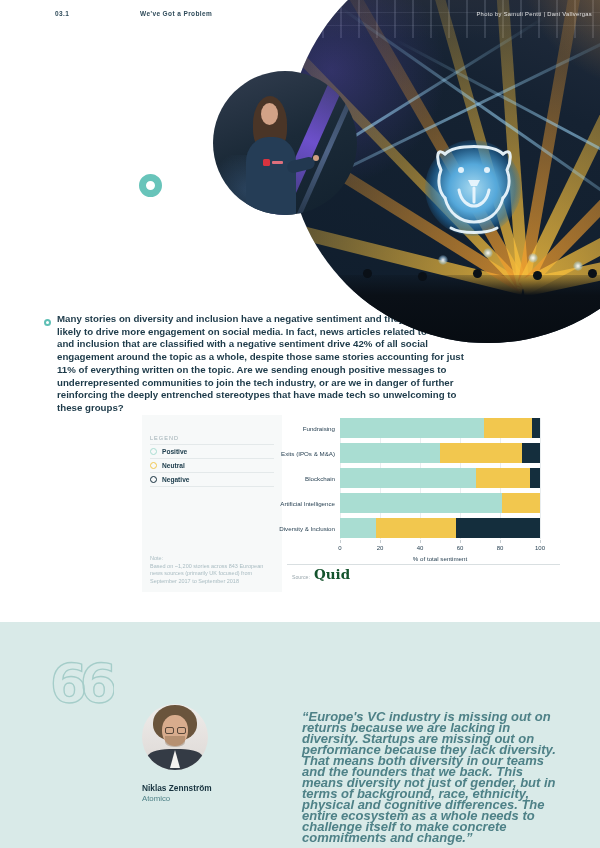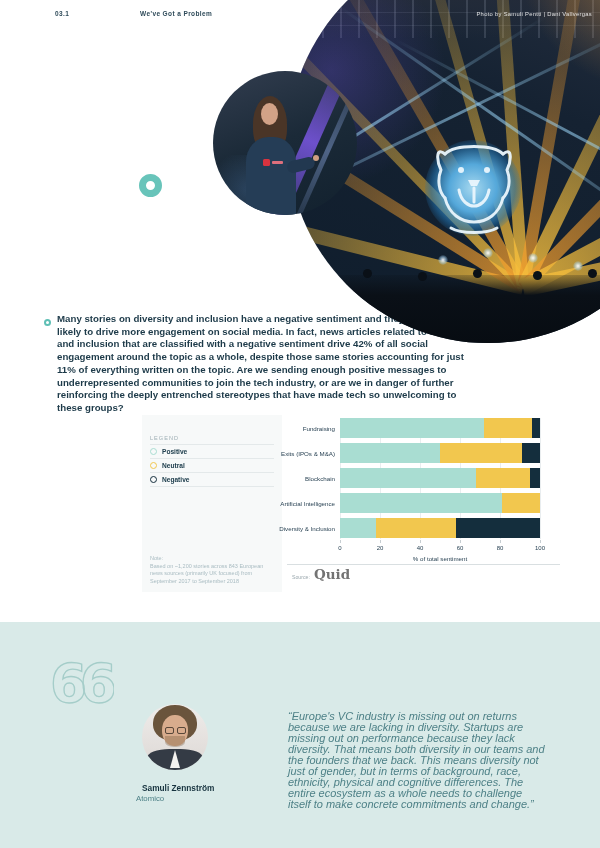--- a/index.html
+++ b/index.html
@@ -88,44 +88,44 @@
   .bar-track{width:200px;height:20px;display:flex;flex:0 0 auto;}
   .bar-seg{height:100%;}
   .axis-ticks{position:absolute;left:340px;top:545px;width:200px;height:8px;z-index:1;}
   .axis-tick-label{position:absolute;transform:translateX(-50%);font-size:6px;color:#2a4354;}
   .axis-tick-mark{position:absolute;top:-5px;width:1px;height:3px;background:#c7ced2;}
   .axis-title{position:absolute;left:340px;top:555px;width:200px;text-align:center;
               font-size:6.2px;color:#2a4354;}
   .source-divider{position:absolute;left:287px;top:564px;width:273px;height:1px;background:#d9dfe1;}
   .source-label{position:absolute;left:292px;top:574px;font-size:5.2px;color:#9aa7ad;}
   .source-name{position:absolute;left:314px;top:566px;font-size:13.5px;font-weight:700;
-               font-family:"DejaVu Serif",serif;color:#737373;}
+               font-family:"DejaVu Serif",serif;color:#14532d;}
 
   
   .quote-section{position:absolute;left:0;top:622px;width:600px;height:226px;background:#d9eae8;}
   .quote-glyph{position:absolute;left:50px;top:32px;width:64px;height:56px;}
   .pull-quote{position:absolute;left:140px;top:36px;width:345px;font-size:13.2px;line-height:19px;
               font-weight:700;color:#a9d0cc;}
   .avatar{position:absolute;left:142px;top:82px;width:66px;height:66px;border-radius:50%;overflow:hidden;
           background:linear-gradient(#efecea 0%,#e2dedb 70%,#d8d4d1 100%);}
   .av-hair{position:absolute;left:11px;top:1px;width:44px;height:36px;background:#6a543c;
            border-radius:50% 50% 45% 45%;}
   .av-face{position:absolute;left:20px;top:11px;width:26px;height:31px;background:#d8ac8d;border-radius:48%;}
   .av-glass{position:absolute;top:23px;width:9px;height:7px;border:1px solid rgba(45,38,30,.75);
             border-radius:2px;box-sizing:border-box;}
   .av-beard{position:absolute;left:23px;top:32px;width:20px;height:11px;background:rgba(120,92,62,.35);
             border-radius:0 0 45% 45%;}
   .av-torso{position:absolute;left:5px;top:45px;width:56px;height:22px;background:#343b45;
             border-radius:40% 40% 0 0;}
   .av-shirt{position:absolute;left:28px;top:46px;width:10px;height:18px;background:#f4f2ef;
             clip-path:polygon(50% 0,100% 100%,0 100%);}
   .quote-author{position:absolute;left:142px;top:161px;font-size:8.3px;font-weight:700;color:#17333f;}
-  .quote-company{position:absolute;left:136px;top:172px;font-size:7.8px;color:#4e8187;}
-  .full-quote{position:absolute;left:288px;top:89px;width:258px;font-size:11px;line-height:11px;
-              font-style:italic;color:#4e8187;}
+  .quote-company{position:absolute;left:142px;top:172px;font-size:7.8px;color:#4e8187;}
+  .full-quote{position:absolute;left:302px;top:89px;width:258px;font-size:13px;line-height:11px;
+              font-style:italic;color:#4e8187;font-weight:bold;}
 </style>
 </head>
 <body>
 
 <div class="page">
 
   <div class="hdr-pagenum">03.1</div>
   <div class="hdr-title">We've Got a Problem</div>
   <div class="hdr-credit">Photo by Samuli Pentti | Dani Vallvergas</div>
 
@@ -291,18 +291,18 @@
     </svg>
     <div class="avatar">
       <div class="av-hair"></div>
       <div class="av-face"></div>
       <div class="av-glass" style="left:23px"></div>
       <div class="av-glass" style="left:35px"></div>
       <div class="av-beard"></div>
       <div class="av-torso"></div>
       <div class="av-shirt"></div>
     </div>
-    <div class="quote-author">Samuli Zennström</div>
+    <div class="quote-author">Niklas Zennström</div>
     <div class="quote-company">Atomico</div>
     <div class="full-quote">“Europe's VC industry is missing out on returns because we are lacking in diversity. Startups are missing out on performance because they lack diversity. That means both diversity in our teams and the founders that we back. This means diversity not just of gender, but in terms of background, race, ethnicity, physical and cognitive differences. The entire ecosystem as a whole needs to challenge itself to make concrete commitments and change.”</div>
   </div>
 
 </div>
 
 </body></html>

